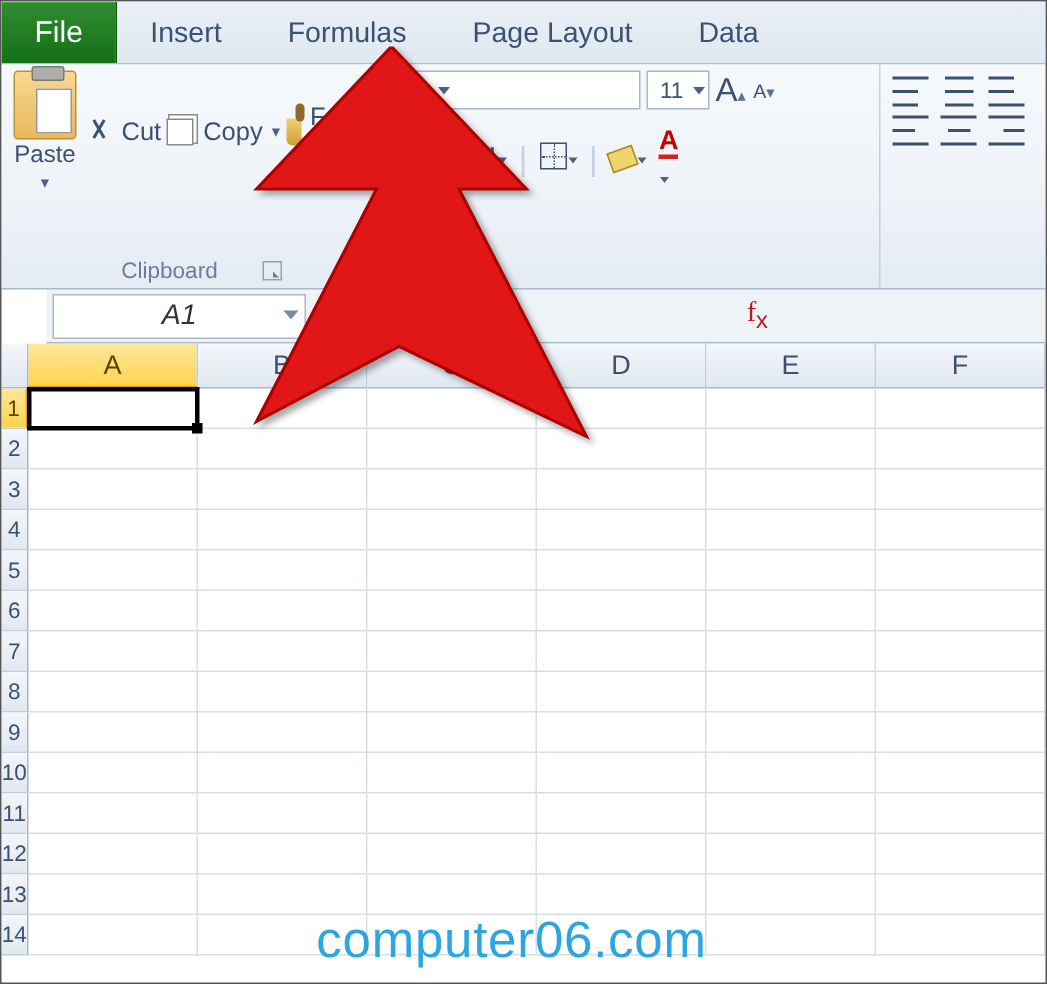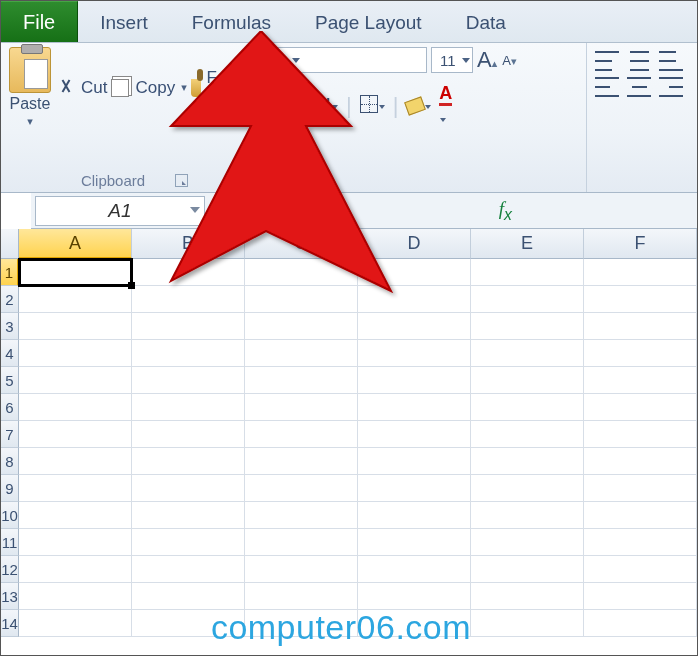--- a/index.html
+++ b/index.html
@@ -145,21 +145,21 @@
   .al.top i:nth-child(1){width:100%;} .al.top i:nth-child(2){width:70%;} .al.top i:nth-child(3){width:70%;}
   .al.mid i{width:80%;margin:0 auto;}
   .al.left i:nth-child(1){width:100%;} .al.left i:nth-child(2){width:60%;} .al.left i:nth-child(3){width:100%;}
   .al.center i{margin:0 auto;} .al.center i:nth-child(2){width:60%;}
 
   
   .barrow{ height:36px; background:#eef3f8; border-bottom:1px solid #a8b8c9; display:flex; align-items:center;margin-left:30px;}
   .namebox{ width:208px; height:30px; margin:0 4px; background:#fff; border:1px solid #a8b8c9;
     display:flex; align-items:center; justify-content:center; font-size:19px; color:#333; font-style:italic; position:relative; font-family: Arial;}
   .namebox .dd{ position:absolute; right:4px; top:10px; width:0;height:0;border-left:5px solid transparent;border-right:5px solid transparent;border-top:6px solid #7a8aa0;}
-  .fx{ margin-left:290px; font-style:italic; font-size:19px; color:#15803d; font-family: "Times New Roman", serif;}
+  .fx{ margin-left:290px; font-size:19px; color:#b91c1c; font-family: "Times New Roman", serif;}
   .formula-input{flex:1;height:30px;margin:0 4px;border:none;background:transparent;}
 
   
   .sheet{ position:relative; height: calc(656px - 42px - 150px - 36px); overflow:hidden;}
   .corner{position:absolute;left:0;top:0;width:18px;height:30px;background:linear-gradient(#f3f6fa,#e0e8f0);border-right:1px solid #a8b8c9;border-bottom:1px solid #a8b8c9;}
   .colhdrs{position:absolute;left:18px;top:0;right:0;height:30px;display:flex;}
   .colhdr{width:120px;height:30px;border-right:1px solid #c2cedb;border-bottom:1px solid #a8b8c9;
     background:linear-gradient(#f3f6fa,#e0e8f0);display:flex;align-items:center;justify-content:center;
     font-size:18px;color:#3b5172;cursor:pointer;}
   .colhdr.sel{background:linear-gradient(#ffe79a,#ffd34f);border-bottom:2px solid #e0a400;color:#5a4300;}

